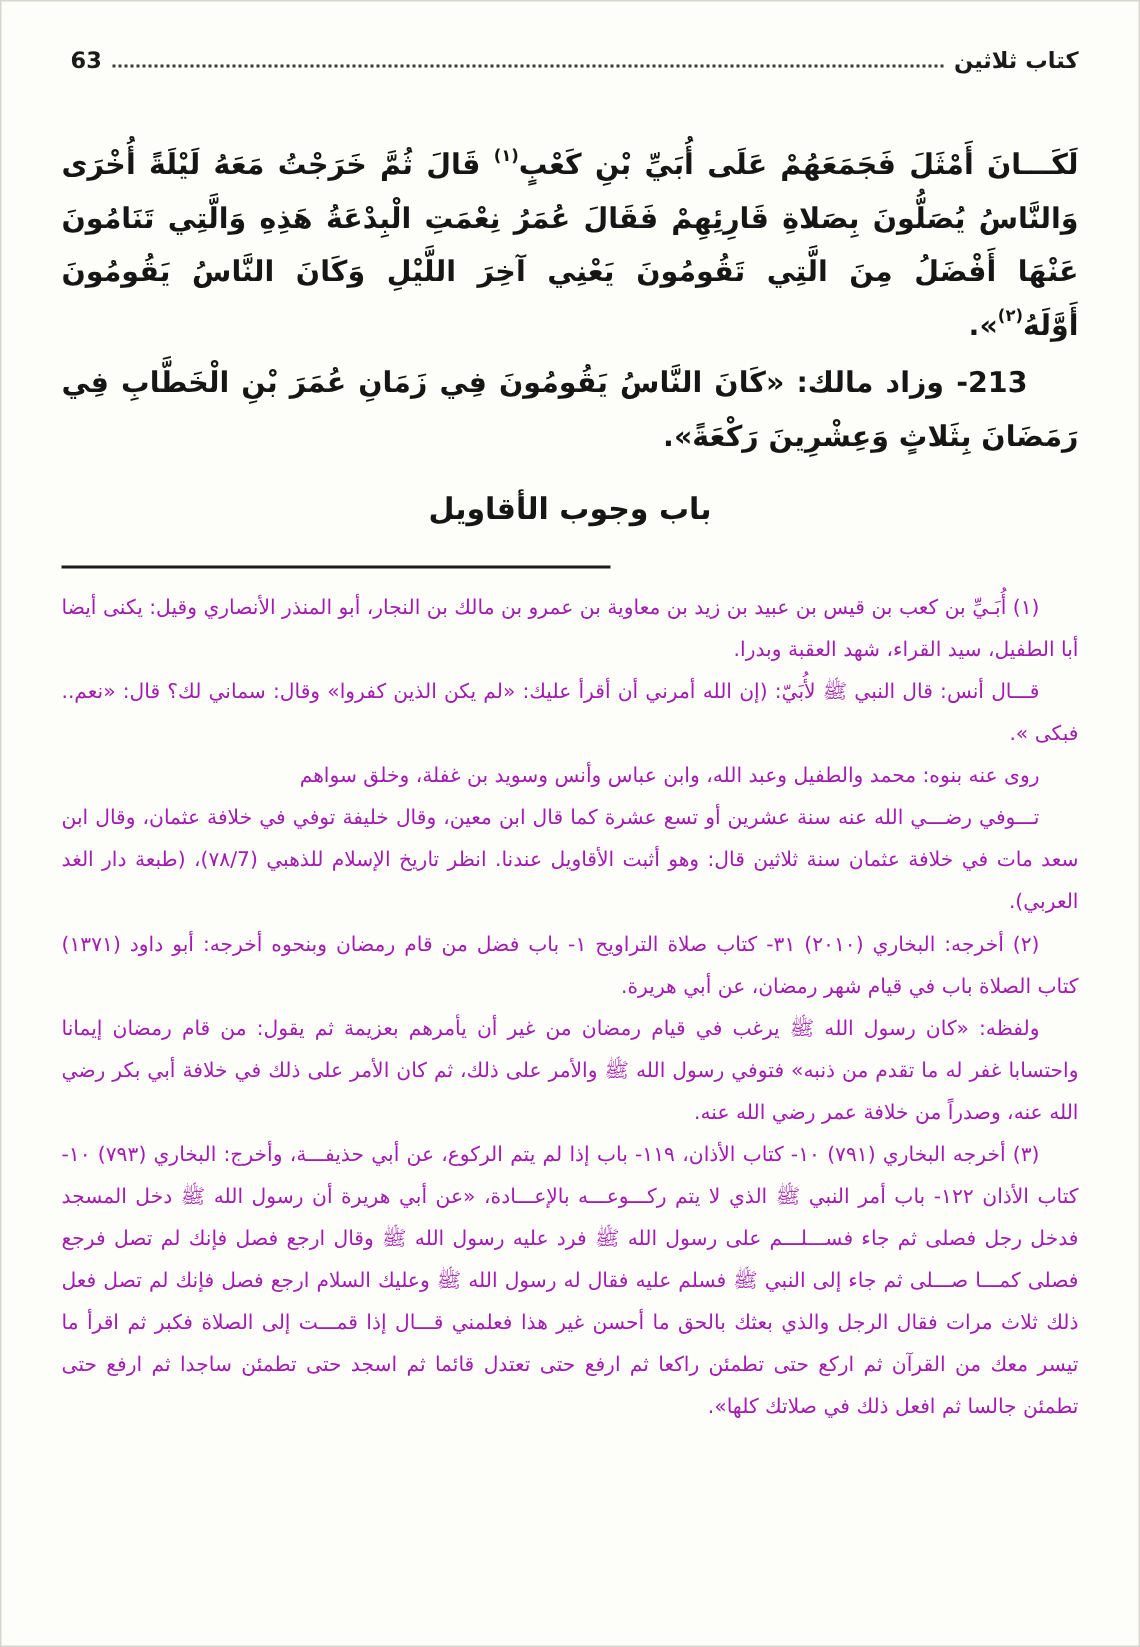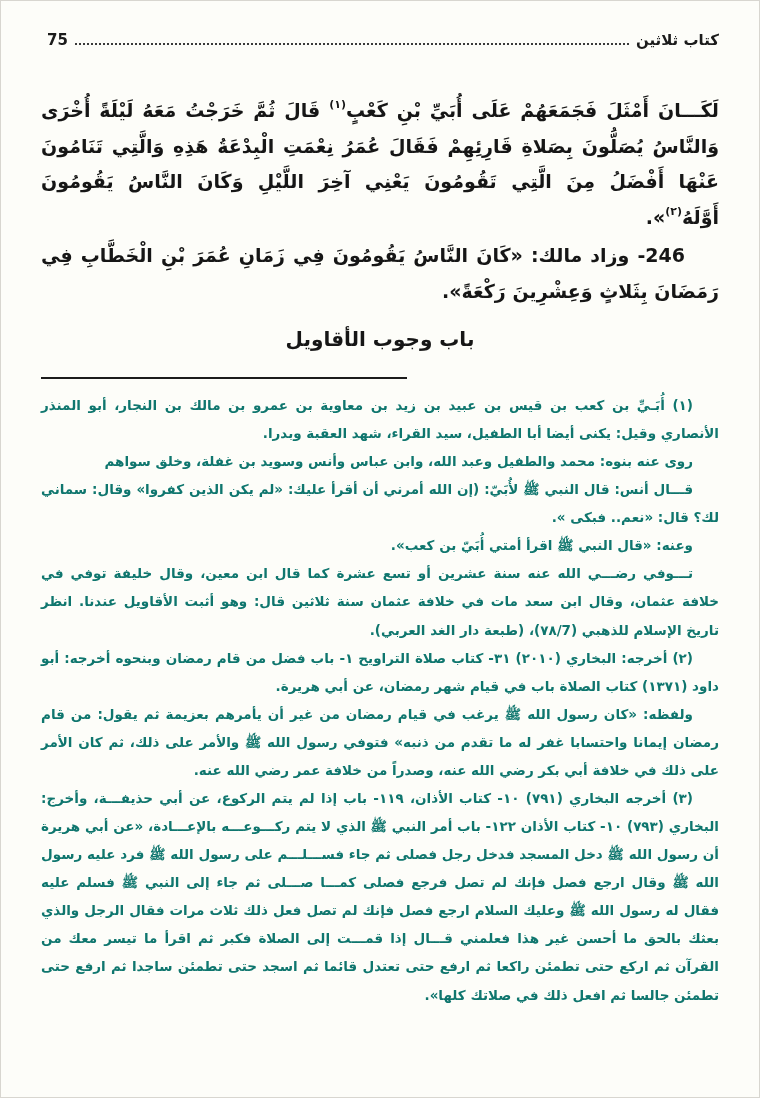--- a/index.html
+++ b/index.html
@@ -53,55 +53,54 @@
   .footnote-divider {
     border: none;
     border-top: 2px solid #1c1c1c;
     width: 54%;
     margin: 18px auto 12px 0; 
   }
 
   
   .footnotes {
     font-size: 13.5px;
-    font-weight: 700;
+    font-weight: 400;
     line-height: 2.08;
     text-align: justify;
-    color: #0f766e;
+    color: #a21caf;
   }
   .footnotes p { text-indent: 26px; }
 </style>
 </head>
 <body>
 
 <div class="page">
 
   <header class="page-header">
     <span class="book-title">كتاب ثلاثين</span>
     <span class="leader"></span>
-    <span class="page-number">75</span>
+    <span class="page-number">63</span>
   </header>
 
   <main class="matn">
 
     <p><span>لَكَـــانَ أَمْثَلَ فَجَمَعَهُمْ عَلَى أُبَيِّ بْنِ كَعْبٍ</span><sup class="fnref">(١)</sup><span> قَالَ ثُمَّ خَرَجْتُ مَعَهُ لَيْلَةً أُخْرَى وَالنَّاسُ يُصَلُّونَ بِصَلاةِ قَارِئِهِمْ فَقَالَ عُمَرُ نِعْمَتِ الْبِدْعَةُ هَذِهِ وَالَّتِي تَنَامُونَ عَنْهَا أَفْضَلُ مِنَ الَّتِي تَقُومُونَ يَعْنِي آخِرَ اللَّيْلِ وَكَانَ النَّاسُ يَقُومُونَ أَوَّلَهُ</span><sup class="fnref">(٢)</sup><span>».</span></p>
 
-    <p class="indent">246- وزاد مالك: «كَانَ النَّاسُ يَقُومُونَ فِي زَمَانِ عُمَرَ بْنِ الْخَطَّابِ فِي رَمَضَانَ بِثَلاثٍ وَعِشْرِينَ رَكْعَةً».</p>
+    <p class="indent">213- وزاد مالك: «كَانَ النَّاسُ يَقُومُونَ فِي زَمَانِ عُمَرَ بْنِ الْخَطَّابِ فِي رَمَضَانَ بِثَلاثٍ وَعِشْرِينَ رَكْعَةً».</p>
 
     <h2 class="chapter-heading">باب وجوب الأقاويل</h2>
 
 
   </main>
 
   <hr class="footnote-divider">
 
   <section class="footnotes">
     <p>(١) أُبَـيِّ بن كعب بن قيس بن عبيد بن زيد بن معاوية بن عمرو بن مالك بن النجار، أبو المنذر الأنصاري وقيل: يكنى أيضا أبا الطفيل، سيد القراء، شهد العقبة وبدرا.</p>
+    <p>قـــال أنس: قال النبي ﷺ لأُبَيّ: (إن الله أمرني أن أقرأ عليك: «لم يكن الذين كفروا» وقال: سماني لك؟ قال: «نعم.. فبكى ».</p>
     <p>روى عنه بنوه: محمد والطفيل وعبد الله، وابن عباس وأنس وسويد بن غفلة، وخلق سواهم</p>
-    <p>قـــال أنس: قال النبي ﷺ لأُبَيّ: (إن الله أمرني أن أقرأ عليك: «لم يكن الذين كفروا» وقال: سماني لك؟ قال: «نعم.. فبكى ».</p>
-    <p>وعنه: «قال النبي ﷺ اقرأ أمتي أُبَيّ بن كعب».</p>
     <p>تـــوفي رضـــي الله عنه سنة عشرين أو تسع عشرة كما قال ابن معين، وقال خليفة توفي في خلافة عثمان، وقال ابن سعد مات في خلافة عثمان سنة ثلاثين قال: وهو أثبت الأقاويل عندنا. انظر تاريخ الإسلام للذهبي (٧٨/7)، (طبعة دار الغد العربي).</p>
     <p>(٢) أخرجه: البخاري (٢٠١٠) ٣١- كتاب صلاة التراويح ١- باب فضل من قام رمضان وبنحوه أخرجه: أبو داود (١٣٧١) كتاب الصلاة باب في قيام شهر رمضان، عن أبي هريرة.</p>
     <p>ولفظه: «كان رسول الله ﷺ يرغب في قيام رمضان من غير أن يأمرهم بعزيمة ثم يقول: من قام رمضان إيمانا واحتسابا غفر له ما تقدم من ذنبه» فتوفي رسول الله ﷺ والأمر على ذلك، ثم كان الأمر على ذلك في خلافة أبي بكر رضي الله عنه، وصدراً من خلافة عمر رضي الله عنه.</p>
     <p>(٣) أخرجه البخاري (٧٩١) ١٠- كتاب الأذان، ١١٩- باب إذا لم يتم الركوع، عن أبي حذيفـــة، وأخرج: البخاري (٧٩٣) ١٠- كتاب الأذان ١٢٢- باب أمر النبي ﷺ الذي لا يتم ركـــوعـــه بالإعـــادة، «عن أبي هريرة أن رسول الله ﷺ دخل المسجد فدخل رجل فصلى ثم جاء فســـلـــم على رسول الله ﷺ فرد عليه رسول الله ﷺ وقال ارجع فصل فإنك لم تصل فرجع فصلى كمـــا صـــلى ثم جاء إلى النبي ﷺ فسلم عليه فقال له رسول الله ﷺ وعليك السلام ارجع فصل فإنك لم تصل فعل ذلك ثلاث مرات فقال الرجل والذي بعثك بالحق ما أحسن غير هذا فعلمني قـــال إذا قمـــت إلى الصلاة فكبر ثم اقرأ ما تيسر معك من القرآن ثم اركع حتى تطمئن راكعا ثم ارفع حتى تعتدل قائما ثم اسجد حتى تطمئن ساجدا ثم ارفع حتى تطمئن جالسا ثم افعل ذلك في صلاتك كلها».</p>
   </section>
 
 </div>
 
 </body></html>

